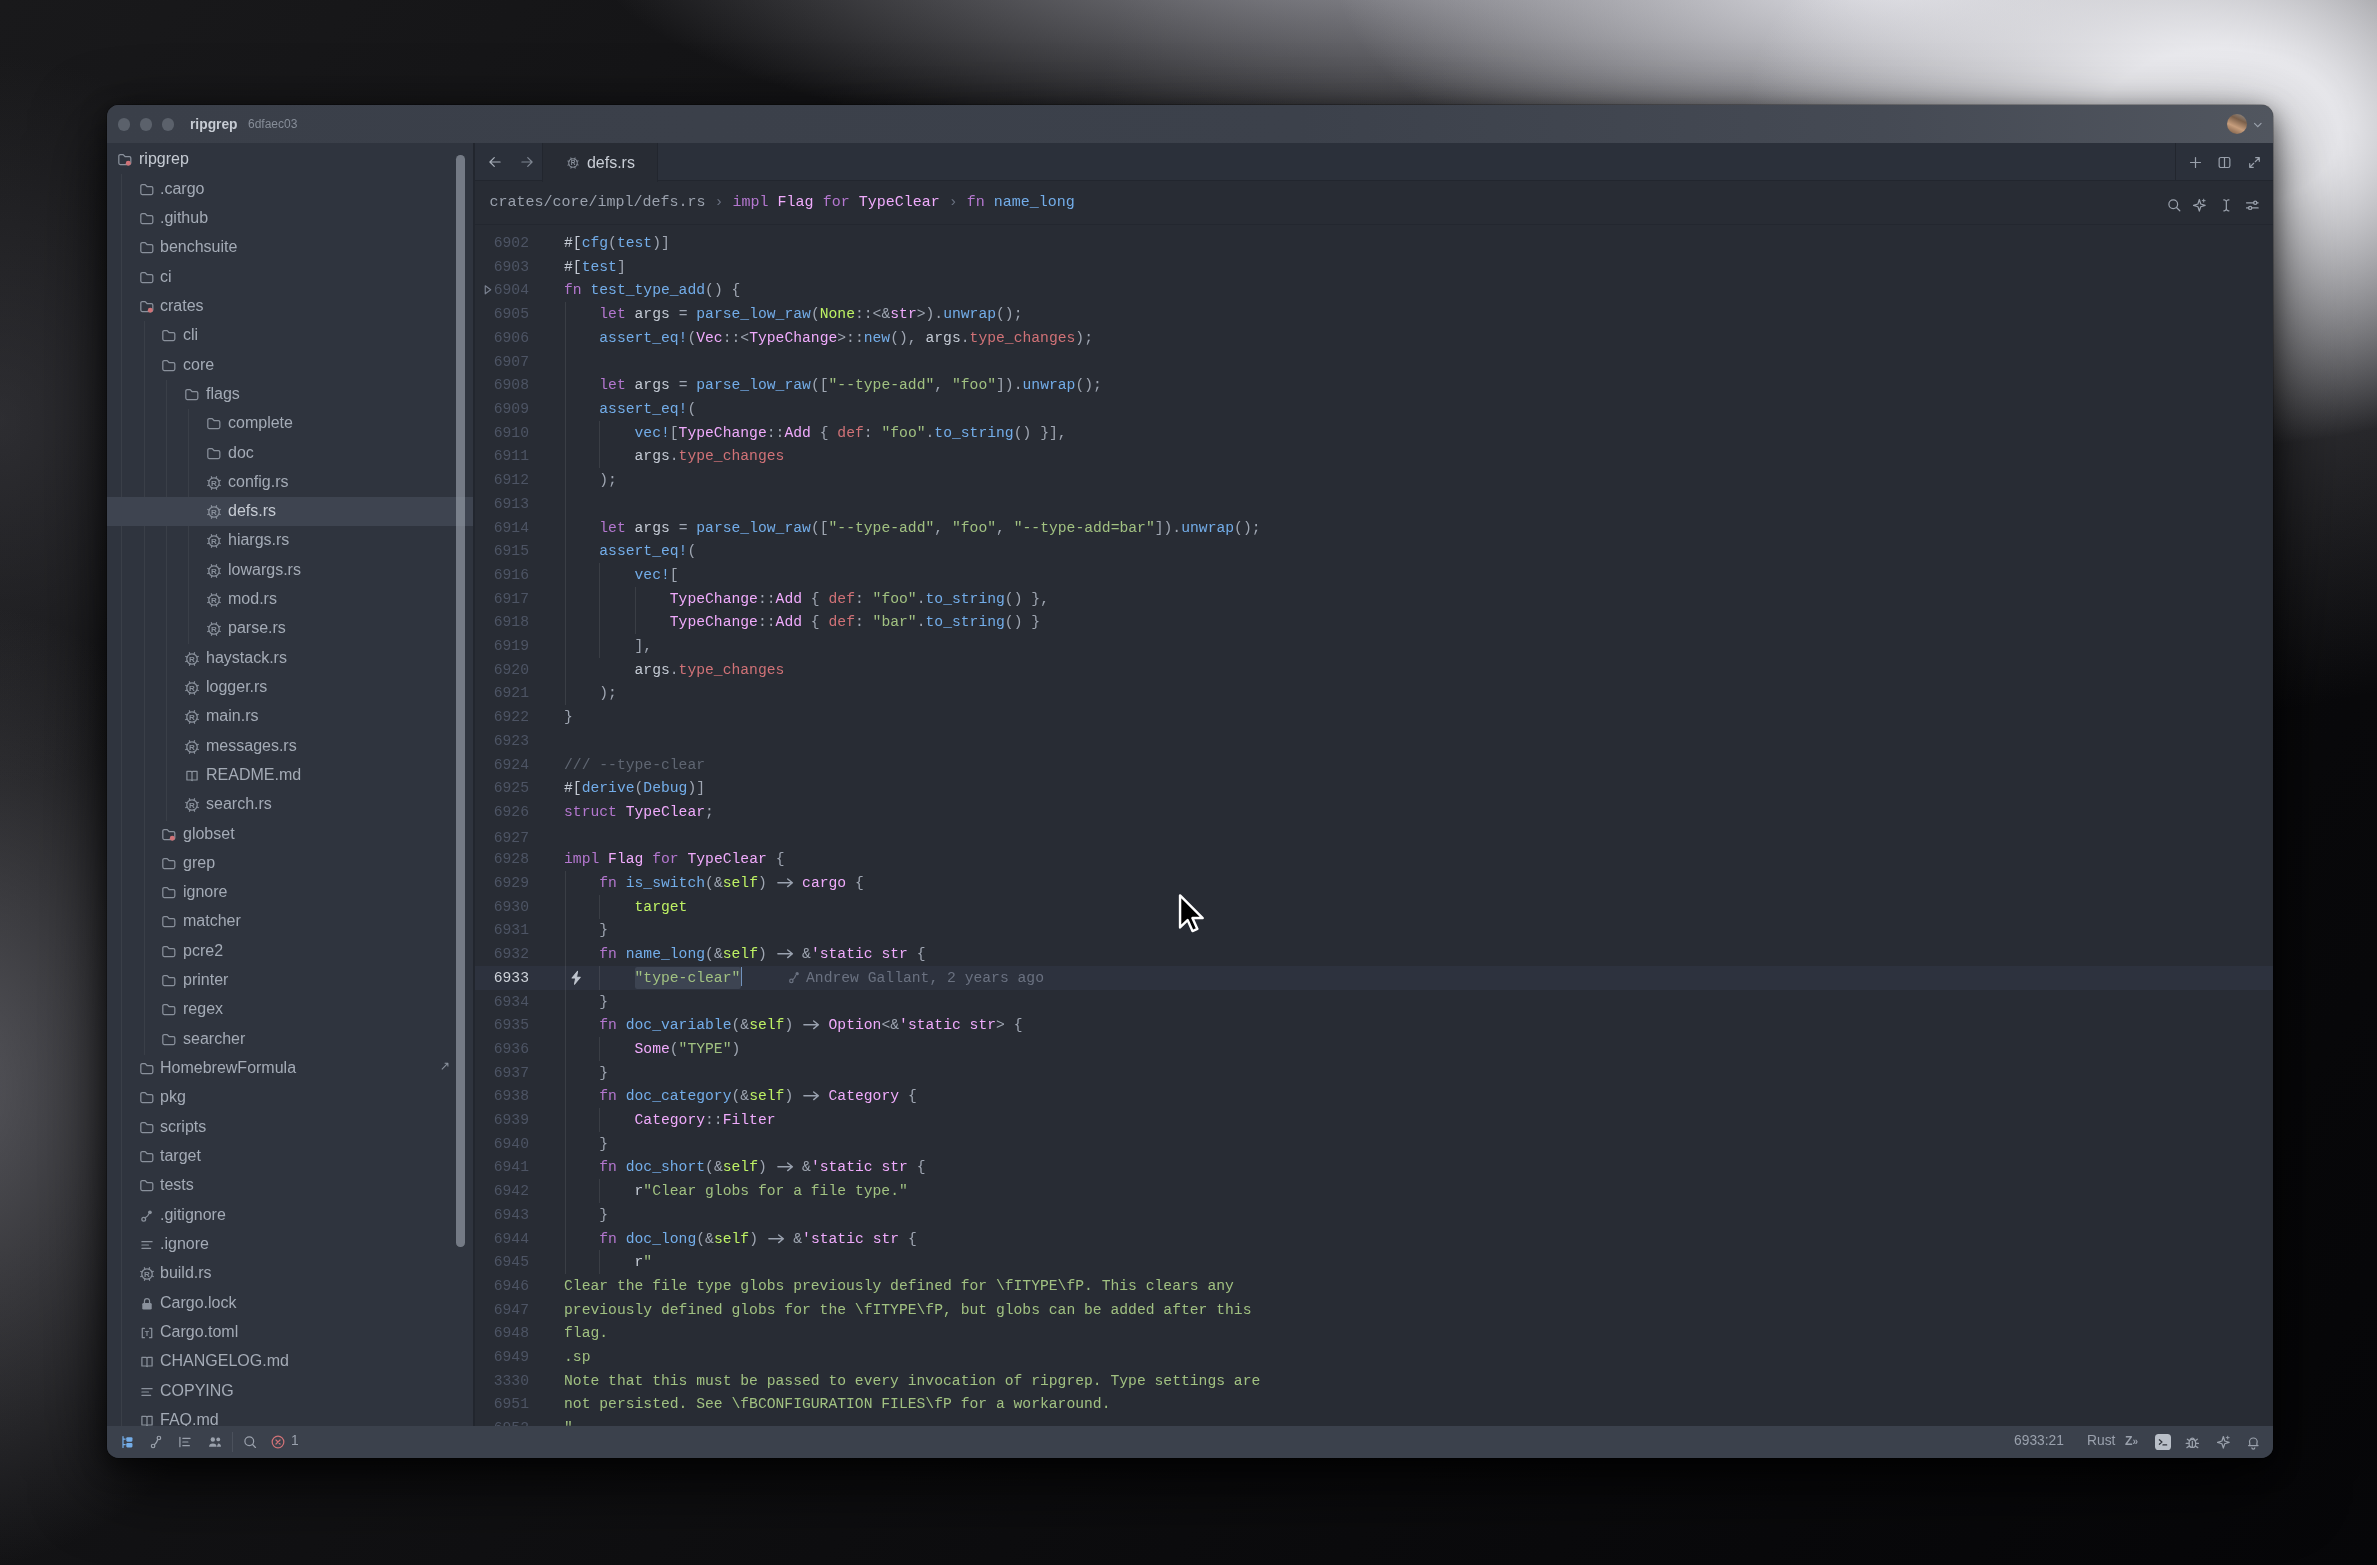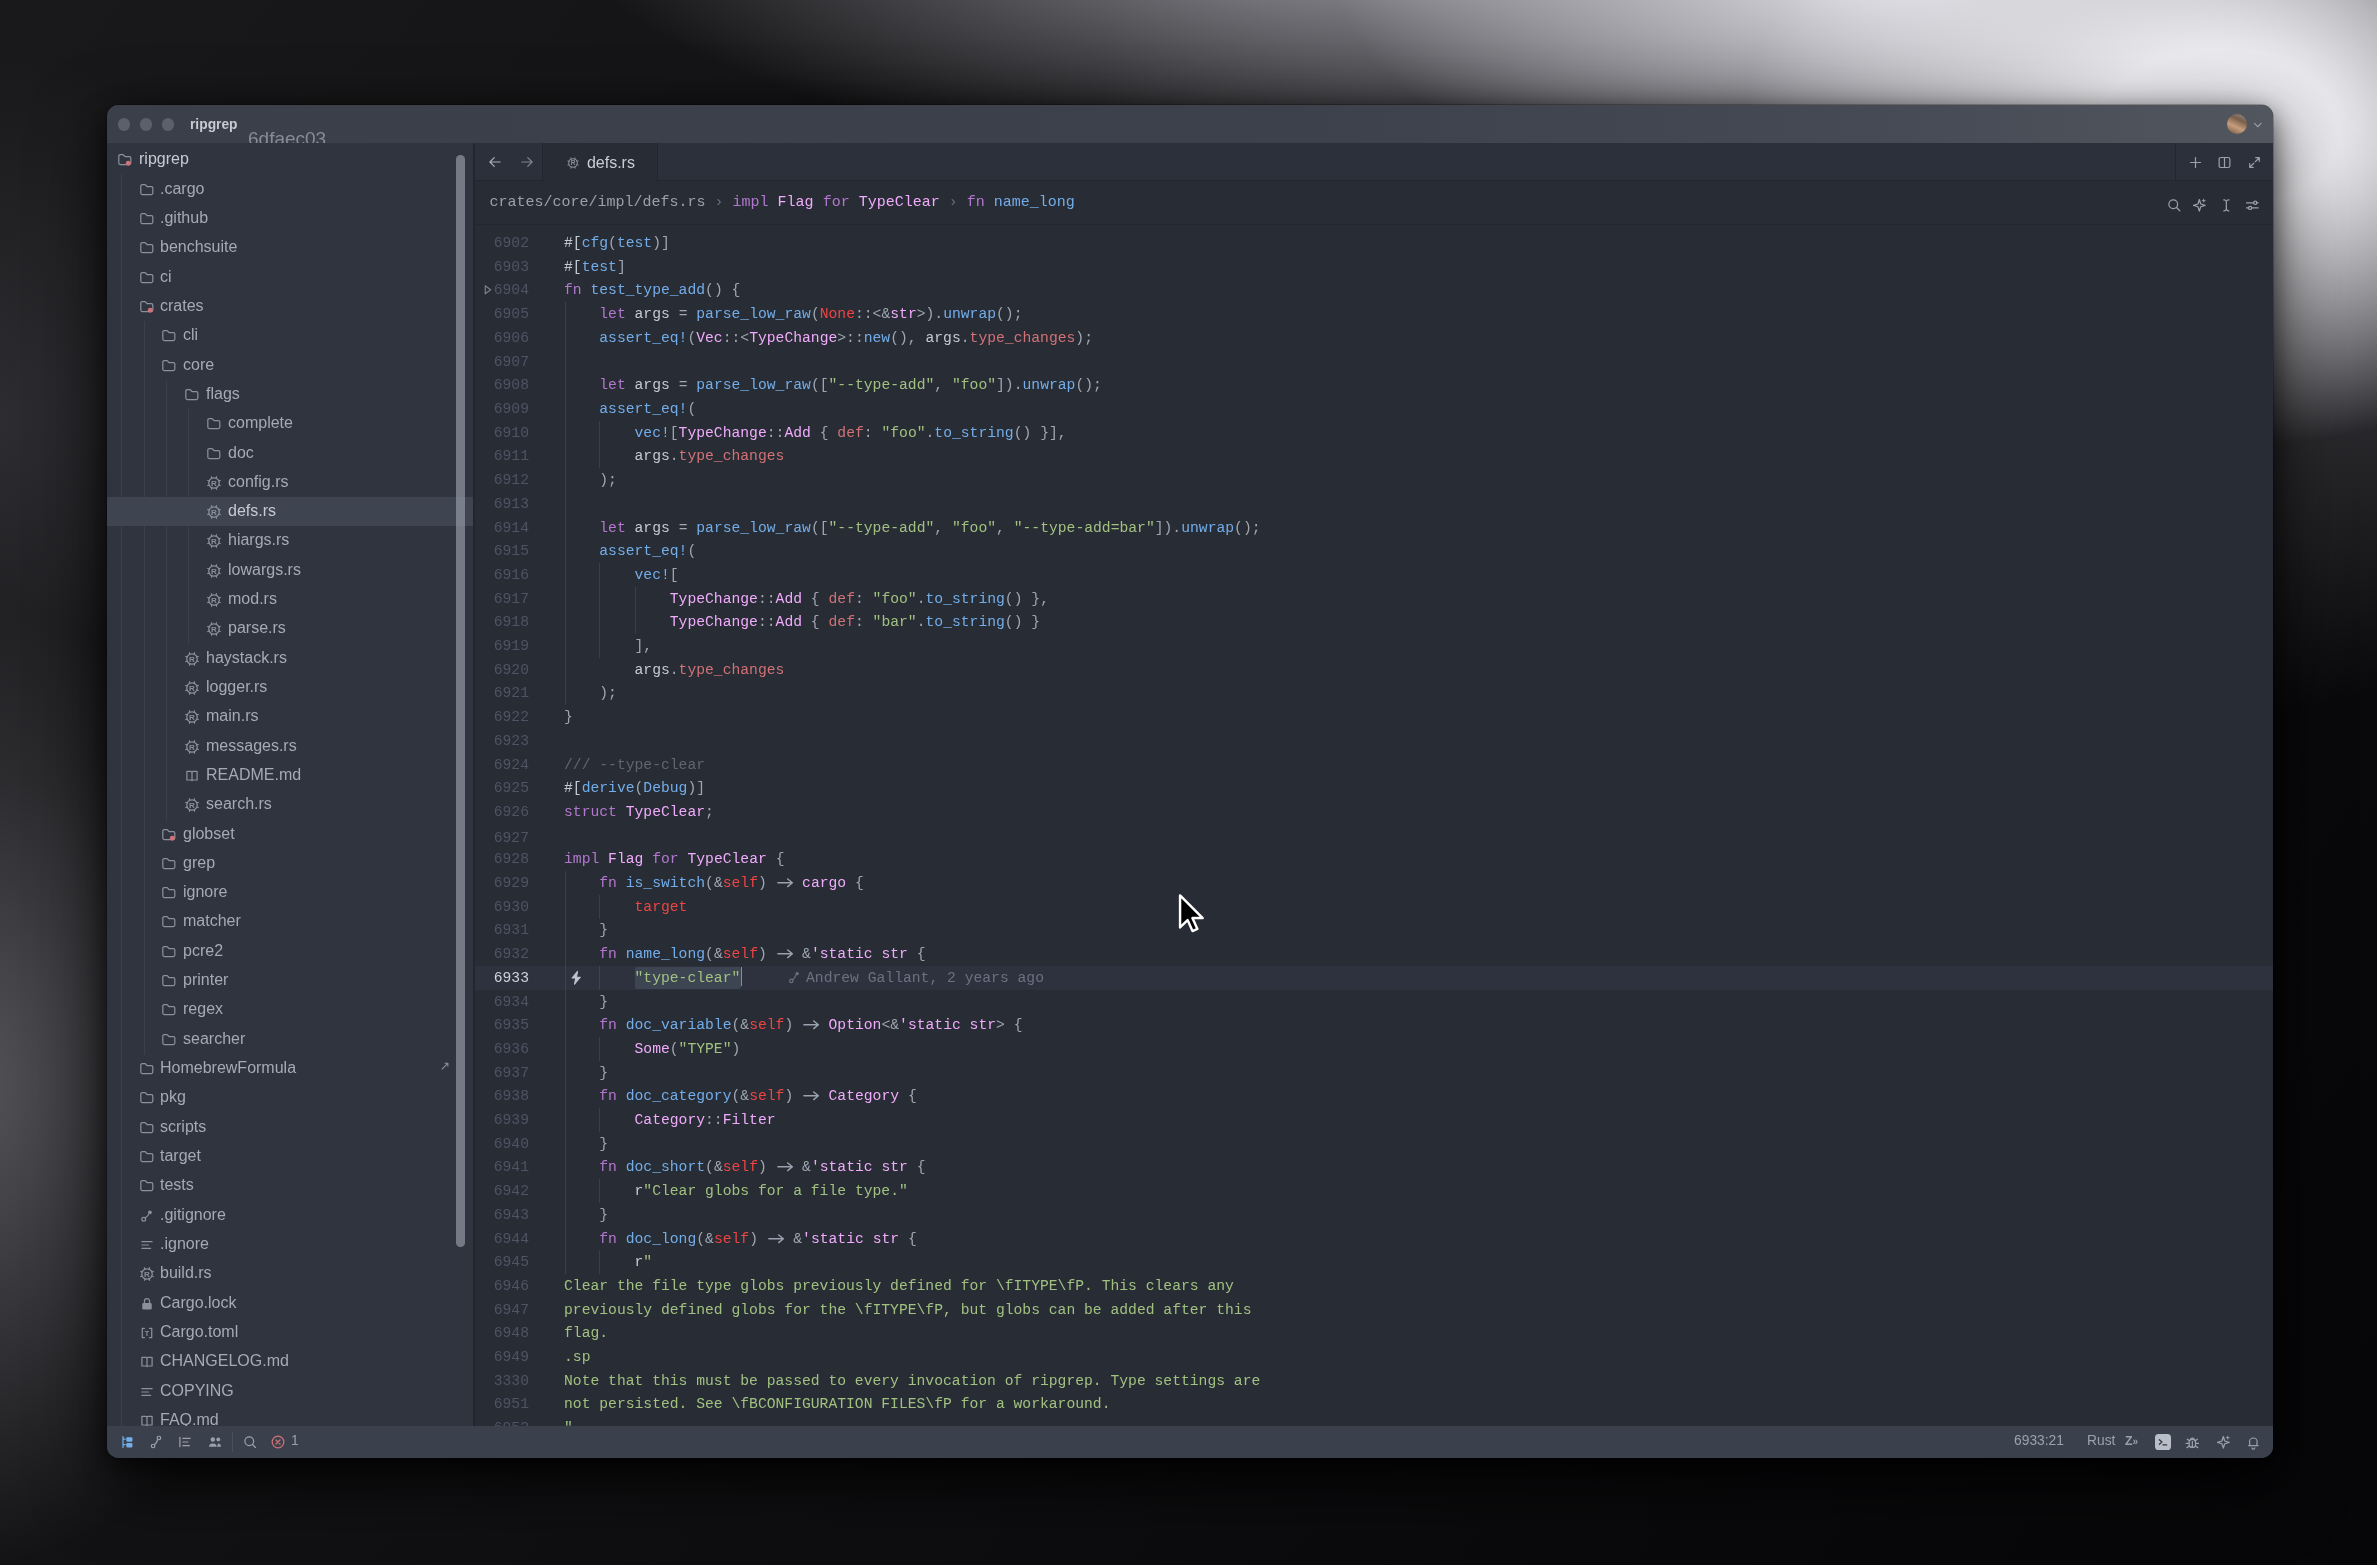--- a/index.html
+++ b/index.html
@@ -16,21 +16,21 @@
 .abs { position:absolute; }
 #win { position:absolute; left:107px; top:105px; width:2166px; height:1353px;
   border-radius:11.6px; overflow:hidden; background:#282c34;
   box-shadow:0 0 0 0.7px rgba(0,0,0,.3), 0 25px 72px rgba(0,0,0,.72), 0 7.2px 25px rgba(0,0,0,.55), inset 0 0.7px 0 rgba(255,255,255,.07);
 }
 #titlebar { position:absolute; left:0; top:0; width:100%; height:38px;
   background:linear-gradient(90deg,#3a3f49 0%,#3c414b 55%,#454a54 82%,#51565f 100%);
 }
 .tfl { position:absolute; top:13.4px; width:12.3px; height:12.3px; border-radius:50%; background:#5b616b; }
 #ttitle { position:absolute; left:83px; top:11.6px; font-size:13.8px; color:#c6cbd3; font-weight:600; }
-#thash  { position:absolute; left:141px; top:23px; font-size:19px; color:#868d98; }
+#thash  { position:absolute; left:141px; top:12px; font-size:12px; color:#868d98; }
 #avatar { position:absolute; left:2120px; top:8.7px; width:20px; height:20px; border-radius:50%;
   background:linear-gradient(205deg, #93908d 0%, #7a5f4a 32%, #c79e7d 62%, #8a6a52 88%, #5a4436 100%); }
 #main { position:absolute; left:0; top:38px; width:100%; height:1284px; }
 #sidebar { position:absolute; left:0; top:0; width:366px; height:100%; background:#2f343e; overflow:hidden; }
 #sideb { position:absolute; left:366px; top:0; width:2.2px; height:100%; background:#22262e; }
 .trow { position:absolute; left:0; width:100%; height:29px; }
 .trow .ti { position:absolute; top:6.5px; }
 .trow .tl { position:absolute; top:5px; font-size:16px; color:#a4abb6; white-space:nowrap; }
 .trow.root .tl { color:#c6cbd3; }
 .lnk { position:absolute; right:23px; top:5px; color:#8a919c; font-size:12.3px; }
@@ -49,21 +49,21 @@
 #bc { position:absolute; left:14.5px; top:11.6px; font-family:"Liberation Mono",monospace; font-size:15px; }
 .bc1 { color:#9aa1ad; } .bcs { color:#6a7180; }
 #code { position:absolute; left:0; top:83px; width:100%; height:1201px; overflow:hidden; }
 #code, .cl, .gn { font-family:"Liberation Mono",monospace; font-size:14.7px; }
 .gut { position:absolute; left:0; top:0; width:54px; height:100%; }
 .gn { position:absolute; right:0; height:24px; line-height:24px; color:#4d5464; text-align:right; }
 .gn.numcur { color:#ced3da; }
 .codetxt { position:absolute; left:89px; top:0; }
 .cl { position:absolute; left:0; height:24px; line-height:24px; white-space:pre; color:#c4cad4; }
 i { font-style:normal; }
-.k { color:#b477cf; } .f { color:#73ade9; } .t { color:#f0abfc; } .c { color:#ef4444; }
+.k { color:#b477cf; } .f { color:#73ade9; } .t { color:#f0abfc; } .c { color:#bef264; }
 .s { color:#a1c181; } .p { color:#d07277; } .o { color:#9fa6b2; } .w { color:#c4cad4; }
 .cm { color:#5f6672; } .blame { color:#6a7180; }
 .ar { display:inline-block; width:2ch; text-align:center; color:#9fa6b2; }
 .curline { position:absolute; left:0; width:100%; height:24px; background:#2d323e; }
 .occ { position:absolute; height:22px; background:#3d4452; border-radius:2.2px; }
 .caret { position:absolute; width:1.4px; height:19.4px; background:rgba(130,170,220,.8); }
 .cg { position:absolute; width:0.7px; background:rgba(255,255,255,.085); }
 #statusbar { position:absolute; left:0; bottom:0; width:100%; height:32px; background:#3b414c; }
 .ssep { position:absolute; left:125px; top:5.8px; width:0.7px; height:20px; background:#4b515c; }
 .stx { position:absolute; top:7.2px; font-size:13.8px; color:#9aa1ad; line-height:16px; }

